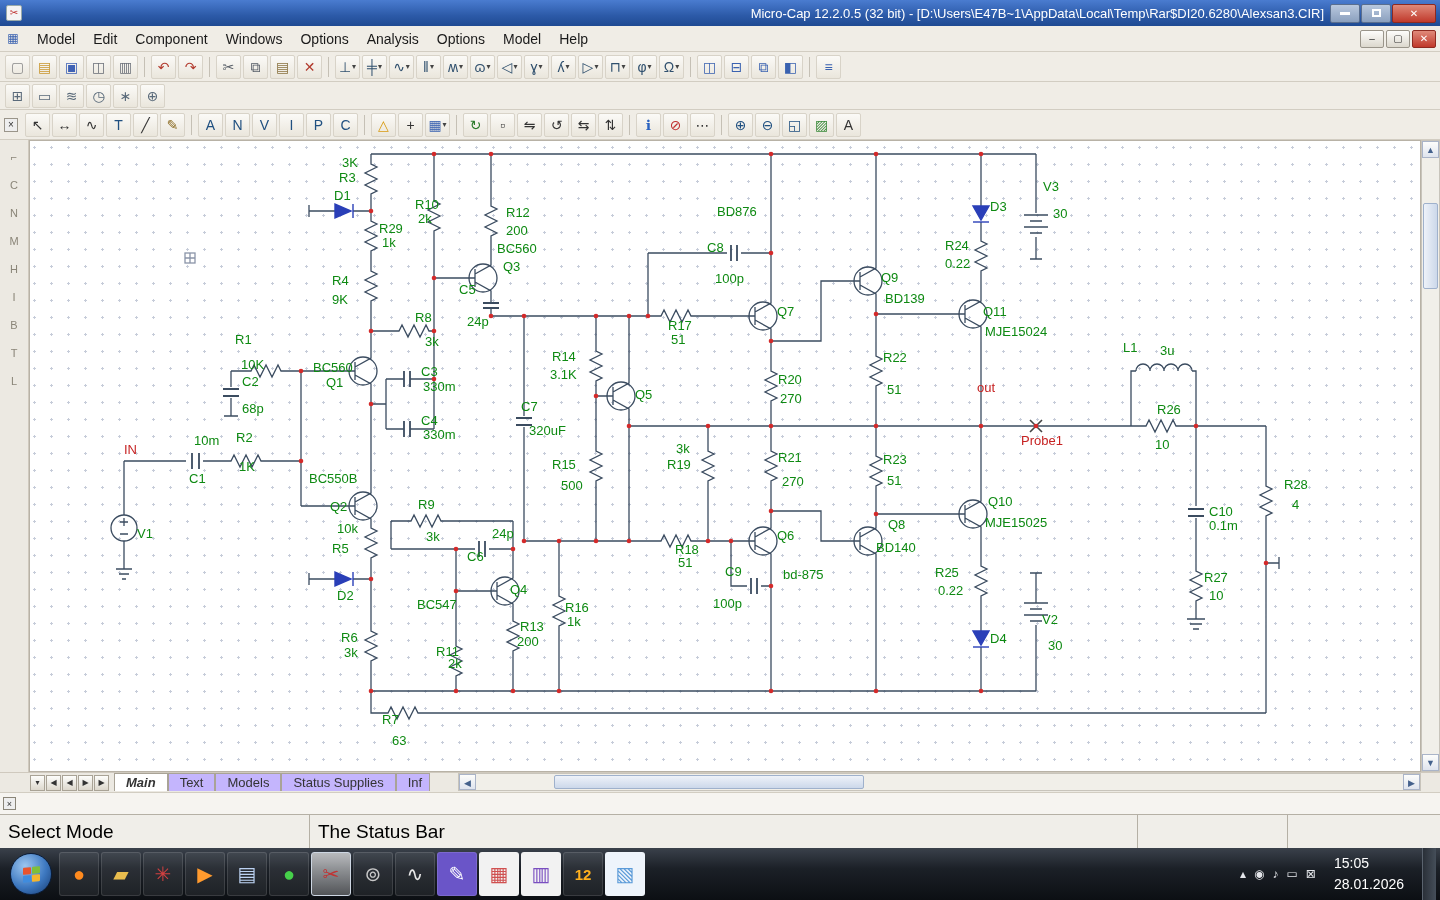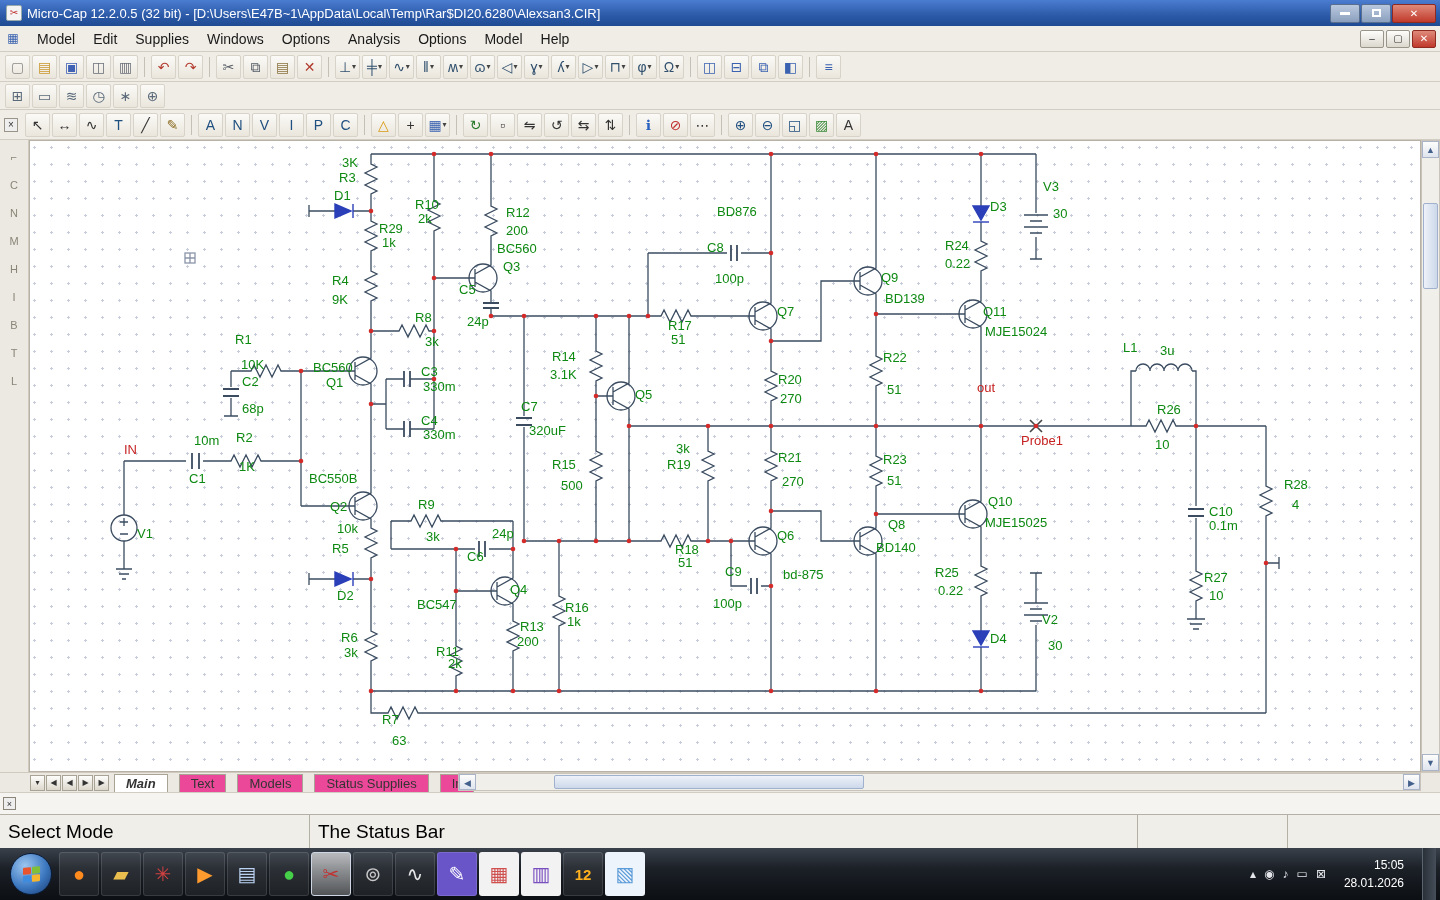--- a/index.html
+++ b/index.html
@@ -4,21 +4,21 @@
 <style>
   html,body{margin:0;padding:0;background:#888;}
   *{box-sizing:border-box;font-family:"Liberation Sans","DejaVu Sans",sans-serif;}
   .screen{position:relative;width:1440px;height:900px;overflow:hidden;background:#ece9e2;}
 
   
   .titlebar{position:absolute;top:0;left:0;right:0;height:26px;
     background:linear-gradient(#4a7cd0,#2c5aa8 60%,#1f4a92);display:flex;align-items:center;padding:0 4px;}
   .app-icon{width:16px;height:16px;background:#f4f4f4;border:1px solid #9aa;border-radius:2px;
     font-size:10px;line-height:14px;text-align:center;color:#c03434;margin:0 5px 0 2px;}
-  .title-text{color:#fff;font-size:13px;white-space:nowrap;overflow:hidden;flex:1;}
+  .title-text{color:#fff;font-size:13px;white-space:nowrap;overflow:hidden;flex:1;text-align:right;}
   .win-controls{display:flex;gap:1px;margin-left:6px;}
   .wc{width:30px;height:19px;display:flex;align-items:center;justify-content:center;
     background:linear-gradient(#b9c8de,#8ba0be);border:1px solid #5a6e8e;border-radius:2px;color:#fff;font-size:10px;}
   .wc.close{width:44px;background:linear-gradient(#e08a7a,#c0392b);border-color:#8e2a20;}
   .wc .bar{width:10px;height:3px;background:#fff;}
   .wc .box{width:9px;height:8px;border:2px solid #fff;}
 
   
   .menubar{position:absolute;top:26px;left:0;right:0;height:26px;background:#f0ede6;
     border-bottom:1px solid #d2cdc2;display:flex;align-items:center;padding:0 4px;}
@@ -65,22 +65,22 @@
   .vs-up{top:0;} .vs-down{bottom:0;}
   .vs-thumb{position:absolute;left:1px;top:62px;width:15px;height:86px;border:1px solid #9fb1cc;border-radius:2px;
     background:linear-gradient(90deg,#eef2f9,#ccd8ea);}
 
   
   .bottombar{position:absolute;top:772px;left:0;right:0;height:20px;background:#ece9e2;border-top:1px solid #cfc9be;
     display:flex;align-items:stretch;}
   .tab-nav{display:flex;align-items:center;margin-left:30px;}
   .tabnav-btn{width:15px;height:16px;font-size:8px;color:#333;background:linear-gradient(#fdfdfb,#ddd8cd);
     border:1px solid #a9a396;display:inline-flex;align-items:center;justify-content:center;margin-right:1px;}
-  .tabs{display:flex;align-items:center;margin-left:4px;gap:11px;}
-  .tab{padding:1px 11px;font-size:13px;color:#333;background:#ec4899;border:1px solid #a9a396;border-bottom:none;
+  .tabs{display:flex;align-items:flex-start;margin-left:4px;}
+  .tab{padding:1px 11px;font-size:13px;color:#333;background:#c4b5fd;border:1px solid #a9a396;border-bottom:none;
     display:flex;align-items:center;}
   .tab.active{background:#fff;font-weight:bold;font-style:italic;}
   .tab:last-child{max-width:34px;overflow:hidden;}
   .hscroll{position:absolute;left:458px;right:19px;top:773px;height:18px;background:#f1efe9;border:1px solid #c8c4bb;}
   .hs-arrow{position:absolute;top:0;width:17px;height:16px;font-size:9px;color:#44618c;text-align:center;line-height:16px;
     background:linear-gradient(#fdfdfb,#dfe4ee);border:1px solid #aab4c8;}
   .hs-left{left:0;} .hs-right{right:0;}
   .hs-thumb{position:absolute;left:95px;top:1px;width:310px;height:14px;border:1px solid #9fb1cc;border-radius:2px;
     background:linear-gradient(#eef2f9,#ccd8ea);}
   .corner{position:absolute;right:0;top:773px;width:19px;height:18px;background:#ece9e2;}
@@ -107,21 +107,21 @@
   .flag span{border-radius:1px;}
   .f1{background:#e8542e;} .f2{background:#7fbf3a;} .f3{background:#3f8cde;} .f4{background:#f5b52e;}
   .task-apps{display:flex;align-items:center;height:100%;}
   .task-btn{width:40px;height:44px;margin:0 1px;border-radius:3px;background:rgba(255,255,255,0.07);
     border:1px solid rgba(255,255,255,0.12);display:flex;align-items:center;justify-content:center;}
   .task-btn.active{background:linear-gradient(rgba(255,255,255,0.65),rgba(255,255,255,0.28));border-color:#cdd6e2;}
   .task-glyph{font-size:20px;line-height:1;}
   .task-txt{font-size:15px;font-weight:bold;}
   .tray{margin-left:auto;display:flex;align-items:center;gap:8px;padding-right:4px;}
   .tray-btn{color:#e4e6ea;font-size:12px;}
-  .clock{color:#fff;font-size:12px;text-align:right;line-height:1.5;padding:0 10px;}
+  .clock{color:#fff;font-size:14px;text-align:left;line-height:1.5;padding:0 10px;}
   .show-desktop{width:14px;height:52px;background:linear-gradient(90deg,#2a3038,#454e59);border-left:1px solid #5a636e;}
 </style>
 </head>
 <body>
 
 <div class="screen">
 
   <div class="titlebar">
     <span class="app-icon">✂</span>
     <span class="title-text">Micro-Cap 12.2.0.5 (32 bit) - [D:\Users\E47B~1\AppData\Local\Temp\Rar$DI20.6280\Alexsan3.CIR]</span>
@@ -131,21 +131,21 @@
         </span>
       <span class="wc">
           <span class="box"></span>
         </span>
       <span class="wc close">✕</span>
     </span>
   </div>
 
   <div class="menubar">
     <span class="mdi-icon">▦</span>
-    <span id="menu-items"><span class="menu-item">Model</span><span class="menu-item">Edit</span><span class="menu-item">Supplies</span><span class="menu-item">Windows</span><span class="menu-item">Options</span><span class="menu-item">Analysis</span><span class="menu-item">Options</span><span class="menu-item">Model</span><span class="menu-item">Help</span></span>
+    <span id="menu-items"><span class="menu-item">Model</span><span class="menu-item">Edit</span><span class="menu-item">Component</span><span class="menu-item">Windows</span><span class="menu-item">Options</span><span class="menu-item">Analysis</span><span class="menu-item">Options</span><span class="menu-item">Model</span><span class="menu-item">Help</span></span>
     <span class="mdi-controls">
       <span class="mdic">–</span>
       <span class="mdic">▢</span>
       <span class="mdic close">✕</span>
     </span>
   </div>
 
   <div class="toolbar tb1">
       <span class="tb-btn">
         <span class="tb-glyph" style="color: rgb(138, 138, 138);">▢</span>

